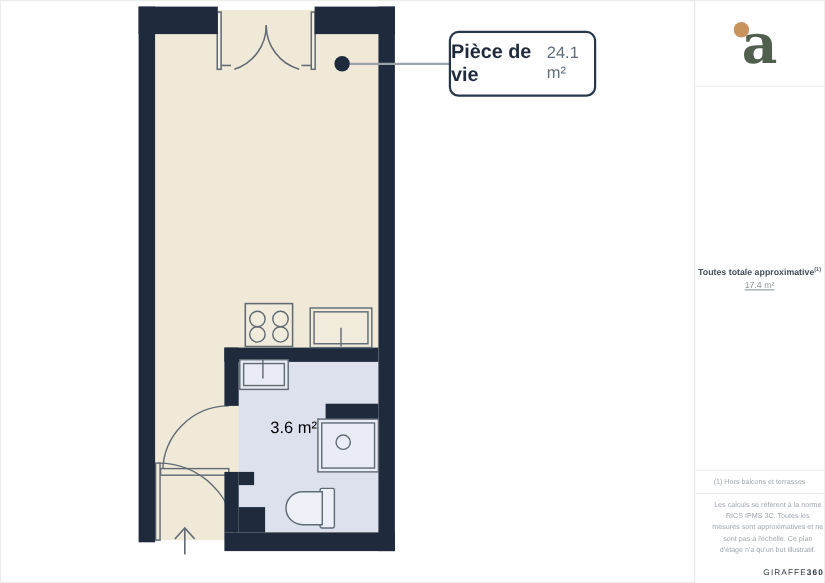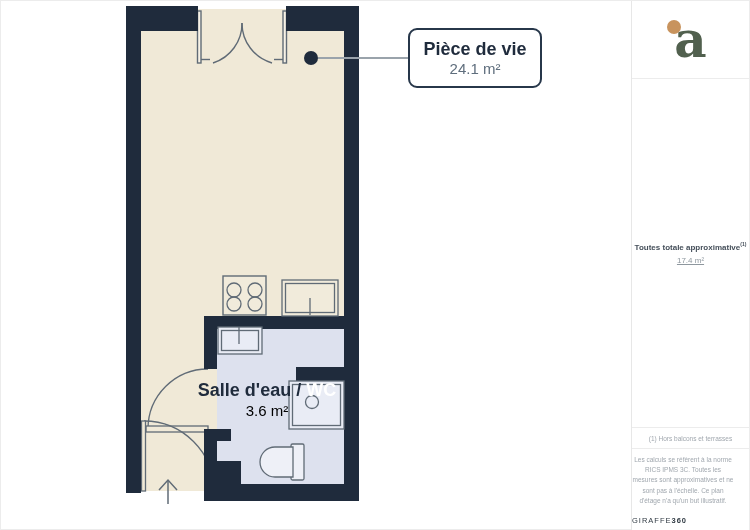--- a/index.html
+++ b/index.html
@@ -6,21 +6,21 @@
   html,body { width:750px; height:530px; background:#fff; font-family:"Liberation Sans", sans-serif; overflow:hidden; }
   .page { position:relative; width:750px; height:530px; background:#fff; border:1px solid #ececec; }
 
   
   .plan-svg { position:absolute; left:0; top:0; width:750px; height:530px; }
 
   
   .room-callout {
     position:absolute; left:407px; top:27px; width:134px; height:60px;
     background:#fff; border:2px solid #27374a; border-radius:9px;
-    display:flex; flex-direction:column; align-items:center; justify-content:center;
+    display:flex; flex-direction:row; align-items:center; justify-content:center;
     z-index:3;
   }
   .room-callout .room-name { font-size:18px; font-weight:bold; color:#1f2b3c; line-height:21px; }
   .room-callout .room-area { font-size:15px; color:#5f6e7d; line-height:18px; }
 
   
   .bath-label {
     position:absolute; left:188px; top:379px; width:156px; text-align:center; z-index:3;
   }
   .bath-label .room-name { font-size:18px; font-weight:bold; color:#1f2b3c; line-height:21px; white-space:nowrap; }
@@ -36,21 +36,21 @@
   .sb-logo-section { height:78px; display:flex; align-items:center; justify-content:center; border-bottom:1px solid #ececec; }
   .logo { position:relative; display:inline-block; }
   .logo-a { font-family:"DejaVu Serif", serif; font-weight:bold; font-size:50px; line-height:50px; color:#51604e; }
   .logo-dot { position:absolute; left:-7px; top:5px; width:14px; height:14px; border-radius:50%; background:#c8935d; }
   .sb-total-section { flex:1; display:flex; flex-direction:column; align-items:center; justify-content:center; border-bottom:1px solid #ececec; }
   .sb-total-title { font-size:8px; font-weight:bold; color:#454f5a; text-align:center; }
   .sb-total-title sup { font-size:5px; }
   .sb-total-value { font-size:8px; color:#8e979e; margin-top:4px;text-decoration:underline; }
   .sb-footnote-section { height:21px; display:flex; align-items:center; justify-content:center; border-bottom:1px solid #ececec; }
   .sb-footnote { font-size:6.5px; color:#a0a7ae; text-align:center; }
-  .sb-disclaimer-section { height:82px; display:flex; flex-direction:column; align-items:flex-start; justify-content:center; }
+  .sb-disclaimer-section { height:82px; display:flex; flex-direction:column; align-items:flex-end; justify-content:center; }
   .sb-disclaimer { width:102px; font-size:6.5px; line-height:1.55; color:#a0a7ae; text-align:center; }
   .sb-brand { margin-top:10px; font-size:7.5px; letter-spacing:1px; color:#2f3942; }
   .sb-brand .suffix { font-weight:bold; }
 </style>
 </head>
 <body>
 
 <div class="page">
 
   <svg class="plan-svg" viewBox="0 0 750 530">
@@ -127,21 +127,20 @@
     <line x1="317" y1="57" x2="408" y2="57" stroke-width="2" stroke="#9aa3ab"></line>
     <circle cx="310" cy="57" r="7" fill="#1f2b3c"></circle>
   </svg>
 
   <div class="room-callout">
     <div class="room-name">Pièce de vie</div>
     <div class="room-area">24.1 m²</div>
   </div>
 
   <div class="bath-label">
-    <div class="room-name"><span>Salle d'eau / </span><span class="wc">WC</span></div>
     <div class="room-area">3.6 m²</div>
   </div>
 
   <div class="sidebar">
     <div class="sb-logo-section">
       <span class="logo">
         <span class="logo-dot"></span>
         <span class="logo-a">a</span>
       </span>
     </div>

